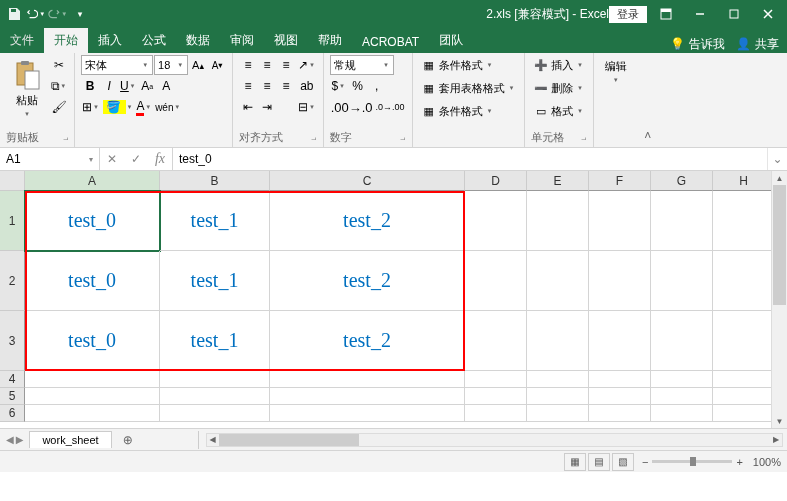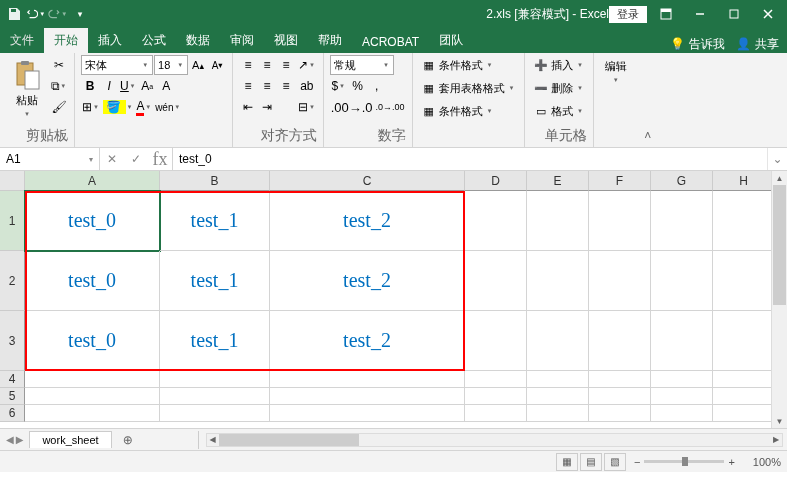--- a/index.html
+++ b/index.html
@@ -18,40 +18,40 @@
 .tabbar { height: 25px; background: #217346; display: flex; align-items: flex-end; color: #fff; font-size: 12px; }
 .tabbar .tab { padding: 4px 10px; cursor: pointer; }
 .tabbar .tab.active { background: #f3f3f3; color: #217346; }
 .tabbar .tab.file { background: #217346; color: #e5e5e5; }
 .tabbar .right-tell { margin-left: auto; display: flex; align-items: center; padding: 0 8px; gap: 12px; }
 
 
 .ribbon { height: 95px; background: #f3f3f3; border-bottom: 1px solid #d4d4d4; display: flex; }
 .group { border-right: 1px solid #d4d4d4; padding: 2px 6px 0; display: flex; flex-direction: column; }
 .group-body { flex: 1; display: flex; align-items: flex-start; gap: 2px; }
-.group-label { text-align: right; font-size: 14px; color: #666; padding-bottom: 2px; position: relative; }
+.group-label { text-align: left; font-size: 11px; color: #666; padding-bottom: 2px; position: relative; }
 .group-label::after { content: "⌐"; position: absolute; right: 0; bottom: 2px; font-size: 9px; color: #888; transform: rotate(180deg); }
 .bigbtn { width: 42px; display: flex; flex-direction: column; align-items: center; justify-content: center; font-size: 11px; gap: 2px; padding-top: 4px; cursor: pointer; }
 .btncol { display: flex; flex-direction: column; gap: 1px; }
 .btnrow { display: flex; gap: 1px; align-items: center; }
 .smbtn { min-width: 18px; height: 20px; display: flex; align-items: center; justify-content: center; border: 1px solid transparent; cursor: pointer; font-size: 12px; }
 .fontname { width: 72px; height: 20px; border: 1px solid #ababab; background: #fff; font-size: 11px; padding: 0 3px; display: flex; align-items: center; }
 .fontsize { width: 34px; height: 20px; border: 1px solid #ababab; background: #fff; font-size: 11px; padding: 2px 3px; display: flex; align-items: center; }
 .dropdown-arrow { font-size: 7px; color: #666; padding: 0 2px; }
 .labeled-btn { display: flex; align-items: center; gap: 3px; height: 20px; padding: 0 3px; cursor: pointer; font-size: 11px; white-space: nowrap; }
 .iconbox { width: 14px; height: 14px; display: inline-flex; align-items: center; justify-content: center; }
 .collapse-caret { width: 20px; display: flex; align-items: flex-end; justify-content: center; padding-bottom: 4px; color: #666; cursor: pointer; }
 
 
 .fbar { height: 23px; border-bottom: 1px solid #d4d4d4; display: flex; align-items: stretch; background: #fff; }
 .namebox { width: 100px; border-right: 1px solid #d4d4d4; display: flex; align-items: center; padding: 0 6px; font-size: 12px; }
 .namebox .dd { margin-left: auto; color: #888; font-size: 8px; }
 .fbtns { display: flex; align-items: center; border-right: 1px solid #d4d4d4; }
 .fbtns .fb { width: 24px; height: 100%; display: flex; align-items: center; justify-content: center; color: #888; cursor: pointer; }
-.fx { font-family: serif; font-size: 18px; }
+.fx { font-style: italic; font-family: serif; font-size: 14px; }
 .finput { flex: 1; display: flex; align-items: center; padding: 0 6px; font-size: 12px; }
 .fexpand { width: 20px; display: flex; align-items: center; justify-content: center; color: #888; border-left: 1px solid #e5e5e5; }
 
 
 .gridwrap { position: relative; height: 257px; background: #fff; overflow: hidden; }
 .corner { position: absolute; left: 0; top: 0; width: 25px; height: 20px; background: #e6e6e6; border-right: 1px solid #ccc; border-bottom: 1px solid #ccc; }
 .colheads { position: absolute; left: 25px; top: 0; height: 20px; display: flex; }
 .colhead { border-right: 1px solid #ccc; border-bottom: 1px solid #999; background: #e6e6e6; display: flex; align-items: center; justify-content: center; font-size: 12px; color: #333; }
 .colhead.sel { background: #d3e5d3; }
 .rowheads { position: absolute; left: 0; top: 20px; width: 25px; display: flex; flex-direction: column; }
@@ -449,15 +449,15 @@
 <div class="statusbar">
   <div class="views">
     <div class="viewbtn">▦</div>
     <div class="viewbtn">▤</div>
     <div class="viewbtn">▧</div>
   </div>
   <div class="zoom">
     <span style="cursor:pointer">−</span>
     <div class="slider"></div>
     <span style="cursor:pointer">+</span>
-    <span style="margin-left:14px;cursor:pointer">100%</span>
+    <span style="margin-left:6px;cursor:pointer">100%</span>
   </div>
 </div>
 
 </body></html>

